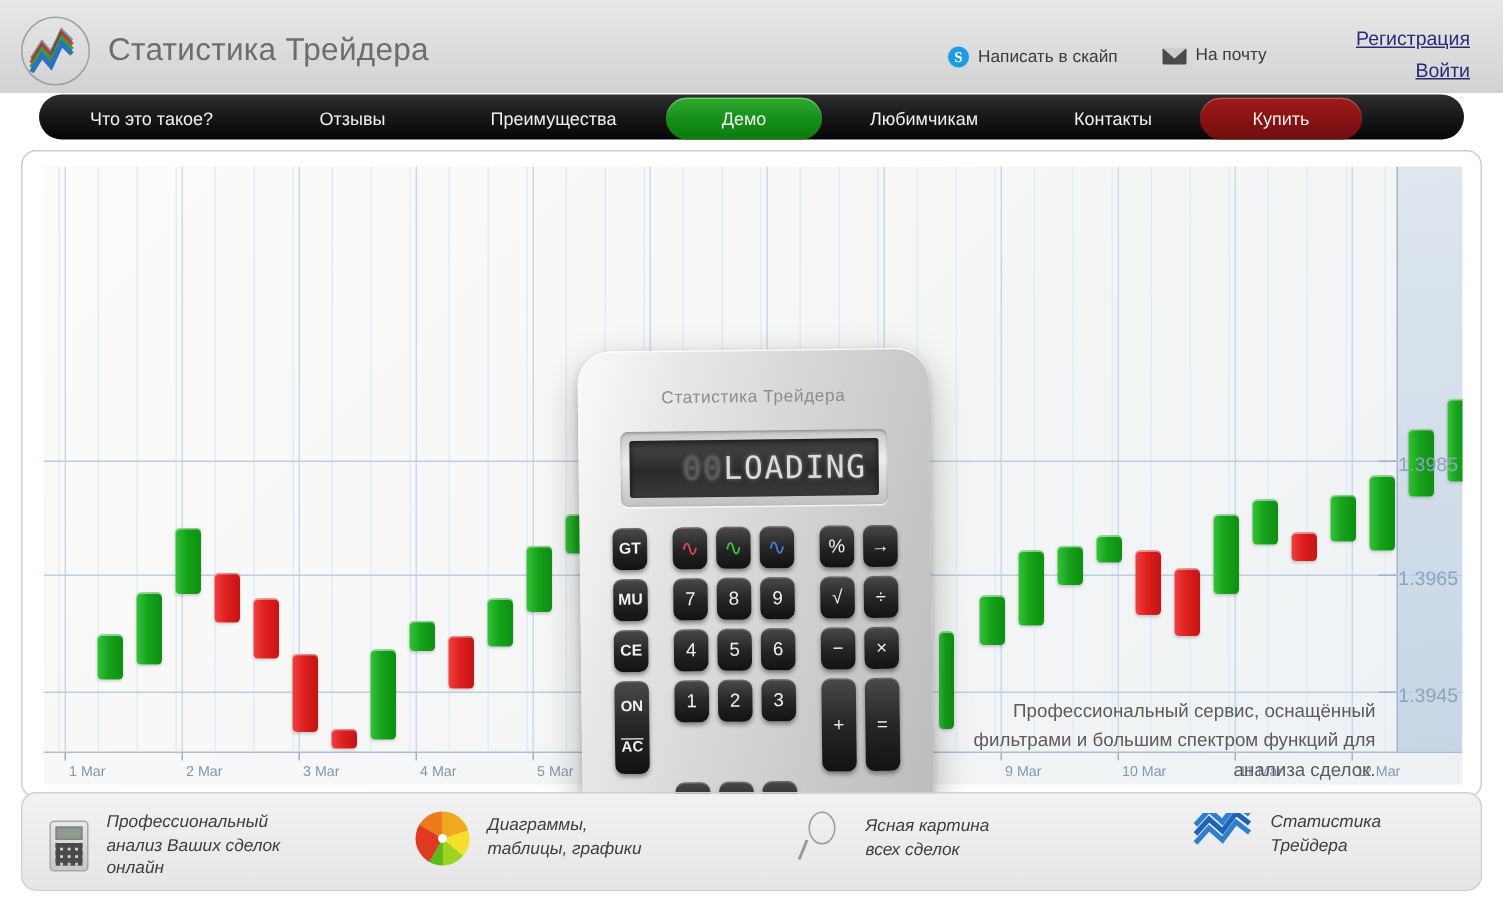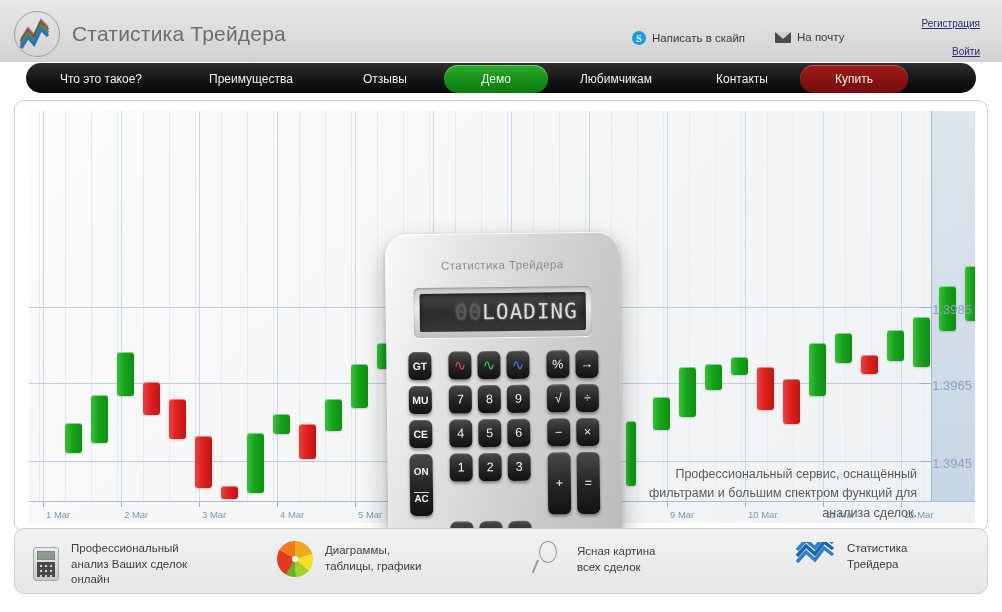--- a/index.html
+++ b/index.html
@@ -50,22 +50,22 @@
     border-radius: 1px;
   }
   .ic-mail::after {
     content: ""; position: absolute; left: 0; top: 0;
     border-left: 8px solid transparent; border-right: 8px solid transparent;
     border-top: 7px solid #cfcfcf;
   }
 
   .auth { position: absolute; right: 22px; top: 18px; text-align: right; }
   .auth a {
-    display: block; font-size: 10px; color: #2b2b76;
-    text-decoration: underline; cursor: pointer; margin-bottom: 17px;
+    display: block; font-size: 13px; color: #2b2b76;
+    text-decoration: underline; cursor: pointer; margin-bottom: 6px;
   }
 
   
   .nav {
     position: absolute; left: 26px; top: 63px; width: 950px; height: 30px;
     background: linear-gradient(to bottom, #2e2e2e 0%, #1a1a1a 45%, #060606 100%);
     border-radius: 15px;
     display: flex; align-items: flex-end;
   }
   .nav-item {
@@ -204,21 +204,21 @@
 
   
   .footer {
     position: absolute; left: 14px; top: 528px; width: 974px; height: 66px;
     background: linear-gradient(to bottom, #f2f2f2, #e6e6e6);
     border: 1px solid #cfcfcf; border-radius: 10px;
   }
   .feat {
     position: absolute; top: 12px; display: flex; align-items: center; gap: 12px;
   }
-  .feat-txt { font-size: 11.5px; color: #3d3d3d; line-height: 1.35; white-space: pre-line; }
+  .feat-txt { font-size: 11.5px; color: #3d3d3d; line-height: 1.35; white-space: pre-line; font-style: italic; }
 
   .ic-calc {
     width: 26px; height: 34px; border-radius: 3px;
     background: linear-gradient(to bottom, #e9e9e9, #c8c8c8);
     border: 1px solid #a8a8a8; position: relative;
   }
   .ic-calc::before {
     content: ""; position: absolute; left: 3px; top: 3px; right: 3px; height: 7px;
     background: #8e9a8e; border: 1px solid #7d857d;
   }
@@ -271,22 +271,22 @@
   </div>
 
   <div class="auth">
     <a>Регистрация</a>
     <a>Войти</a>
   </div>
 </div>
 
 <div class="nav" id="nav">
     <div class="nav-item" style="width: 150px;">Что это такое?</div>
+    <div class="nav-item" style="width: 118px;">Отзывы</div>
     <div class="nav-item" style="width: 150px;">Преимущества</div>
-    <div class="nav-item" style="width: 118px;">Отзывы</div>
     <div class="nav-item demo" style="width: 104px;">Демо</div>
     <div class="nav-item" style="width: 136px;">Любимчикам</div>
     <div class="nav-item" style="width: 116px;">Контакты</div>
     <div class="nav-item buy" style="width: 108px;">Купить</div>
   </div>
 
 <div class="panel">
   <div class="chart-area" id="chart-area">
     <div class="yaxis-band"></div>
     <div class="xaxis" id="xaxis">

